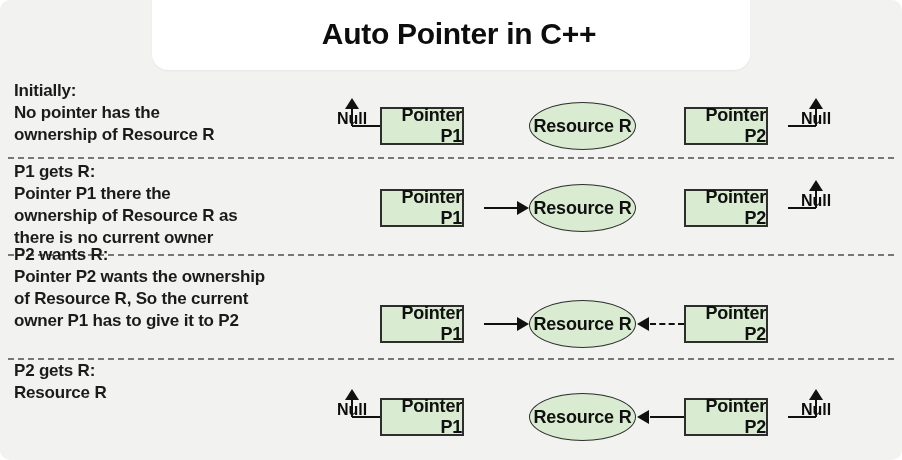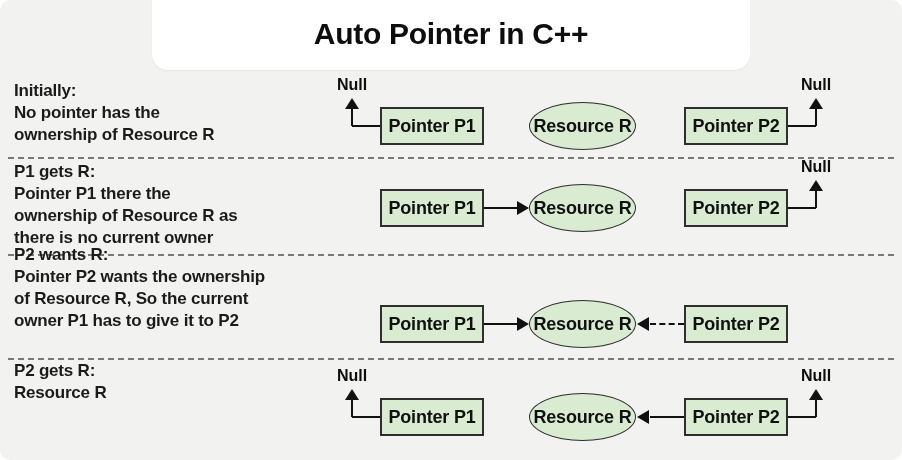--- a/index.html
+++ b/index.html
@@ -15,33 +15,33 @@
   #canvas{
     position:relative;width:902px;height:460px;overflow:hidden;
     background:var(--background);border-radius:10px;
   }
   .title-card{
     position:absolute;left:152px;top:-18px;width:598px;height:88px;
     background:var(--title-bg);border-radius:16px;
     box-shadow:0 1px 2px rgba(0,0,0,0.05);
   }
   .title-text{
-    position:absolute;left:152px;top:17px;width:598px;text-align:center;
+    position:absolute;left:160px;top:17px;width:598px;text-align:center;
     font-size:30px;font-weight:700;color:#0d0d0d;letter-spacing:-0.3px;
   }
   .row-text{
     position:absolute;left:14px;width:345px;
     font-size:17px;font-weight:700;line-height:22px;color:var(--text);
     letter-spacing:-0.2px;
   }
   .box{
-    position:absolute;width:104px;height:38px;box-sizing:border-box;
+    position:absolute;width:84px;height:38px;box-sizing:border-box;
     background:var(--node-fill);border:2px solid var(--node-border);
     display:flex;align-items:center;justify-content:center;
-    font-size:18px;font-weight:700;color:#101010;letter-spacing:-0.2px;
+    font-size:18px;font-weight:700;color:#101010;letter-spacing:-0.2px;text-align:right;
   }
   .ellipse{
     position:absolute;width:107px;height:48px;box-sizing:border-box;
     background:var(--node-fill);border:1.5px solid var(--node-border);
     border-radius:50%;
     display:flex;align-items:center;justify-content:center;
     font-size:18px;font-weight:700;color:#101010;letter-spacing:-0.2px;
   }
   .hline{position:absolute;height:2px;background:var(--line);}
   .hline.dashed{height:0;background:none;border-top:2px dashed var(--line);}
@@ -50,21 +50,21 @@
     border-left:7px solid transparent;border-right:7px solid transparent;
     border-bottom:11px solid var(--line);}
   .tri-right{position:absolute;width:0;height:0;
     border-top:7px solid transparent;border-bottom:7px solid transparent;
     border-left:12px solid var(--line);}
   .tri-left{position:absolute;width:0;height:0;
     border-top:7px solid transparent;border-bottom:7px solid transparent;
     border-right:12px solid var(--line);}
   .null-label{
     position:absolute;width:60px;text-align:center;
-    font-size:16px;font-weight:700;color:#0d0d0d;
+    font-size:16px;font-weight:700;color:#0d0d0d;margin-top:34px;
   }
   .separator{
     position:absolute;left:8px;width:886px;height:2px;
     background:repeating-linear-gradient(90deg,var(--separator) 0 6px,transparent 6px 10px);
   }
 </style>
 </head>
 <body>
 
 <div id="canvas">

